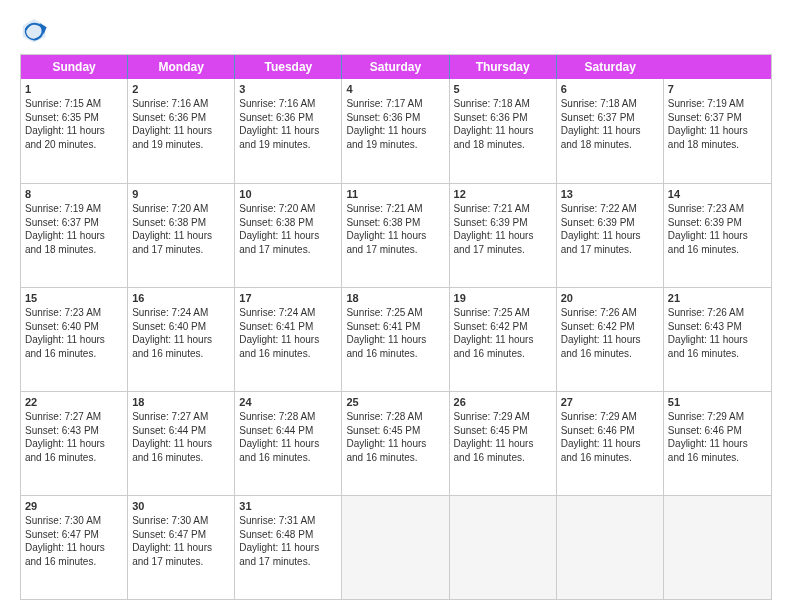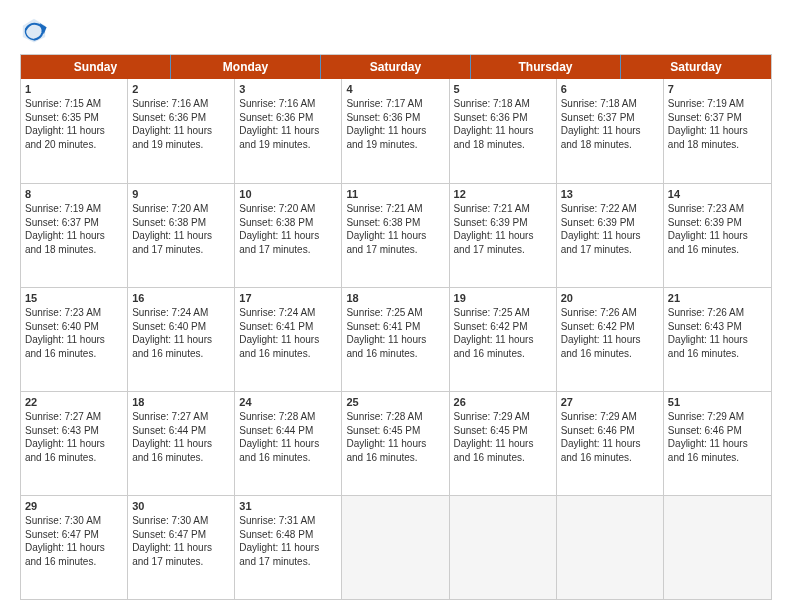--- a/index.html
+++ b/index.html
@@ -57,22 +57,22 @@
       color: #444;
     }
     .calendar {
       flex: 1;
       display: flex;
       flex-direction: column;
       border: 1px solid #ccc;
     }
     .cal-header {
       display: grid;
-      grid-template-columns: repeat(5, 1fr);
-      background: #c2410c;
+      grid-template-columns: repeat(7, 1fr);
+      background: #d946ef;
     }
     .cal-header-cell {
       color: #fff;
       font-size: 12px;
       font-weight: bold;
       padding: 5px 4px;
       text-align: center;
       border-right: 1px solid #5590c5;
     }
     .cal-header-cell:last-child { border-right: none; }
@@ -130,20 +130,21 @@
     <div class="title-block">
       <h1></h1>
       <h2></h2>
     </div>
   </div>
 
   <div class="calendar">
     <div class="cal-header" id="cal-header">
         <div class="cal-header-cell">Sunday</div>
         <div class="cal-header-cell">Monday</div>
+        <div class="cal-header-cell">Tuesday</div>
         <div class="cal-header-cell">Saturday</div>
         <div class="cal-header-cell">Thursday</div>
         <div class="cal-header-cell">Saturday</div>
       </div>
     <div class="cal-body" id="cal-body">
         <div class="cal-row">
           <div class="cal-cell">
             <span class="day-num">1</span>
             <div class="day-info" style="white-space: pre-wrap;">Sunrise: 7:15 AM
 Sunset: 6:35 PM

